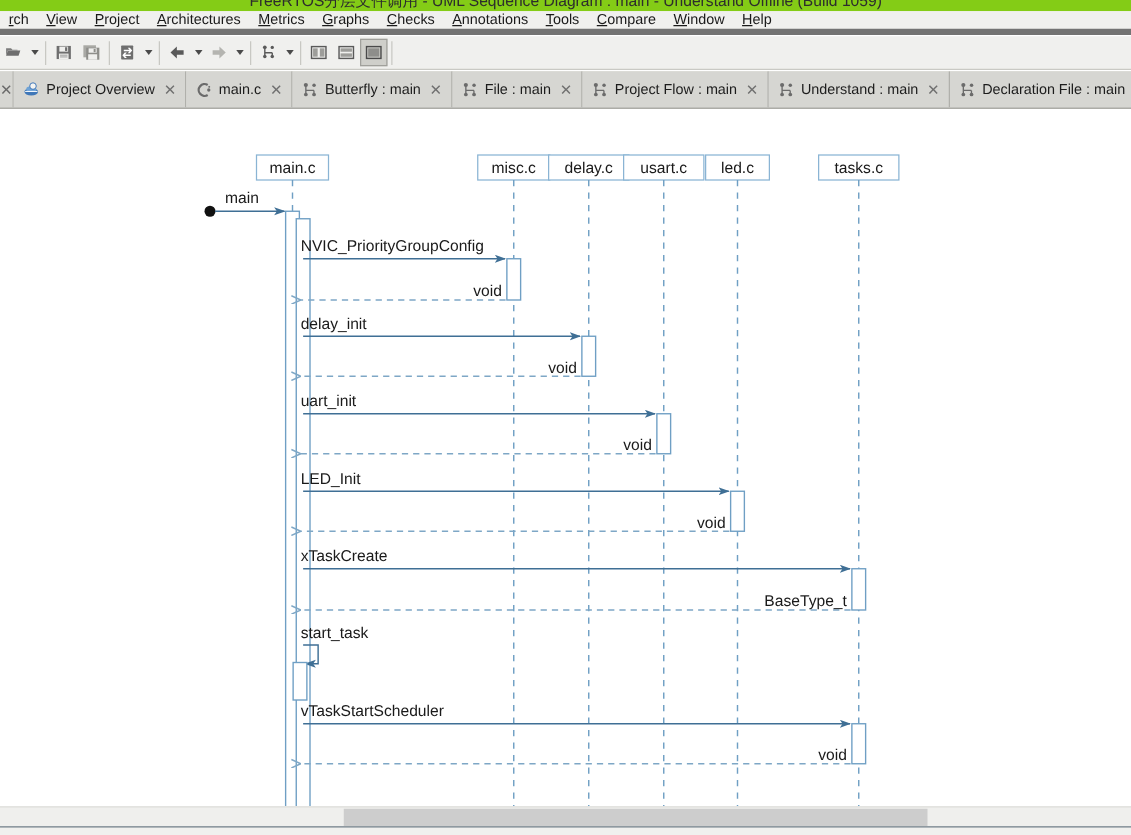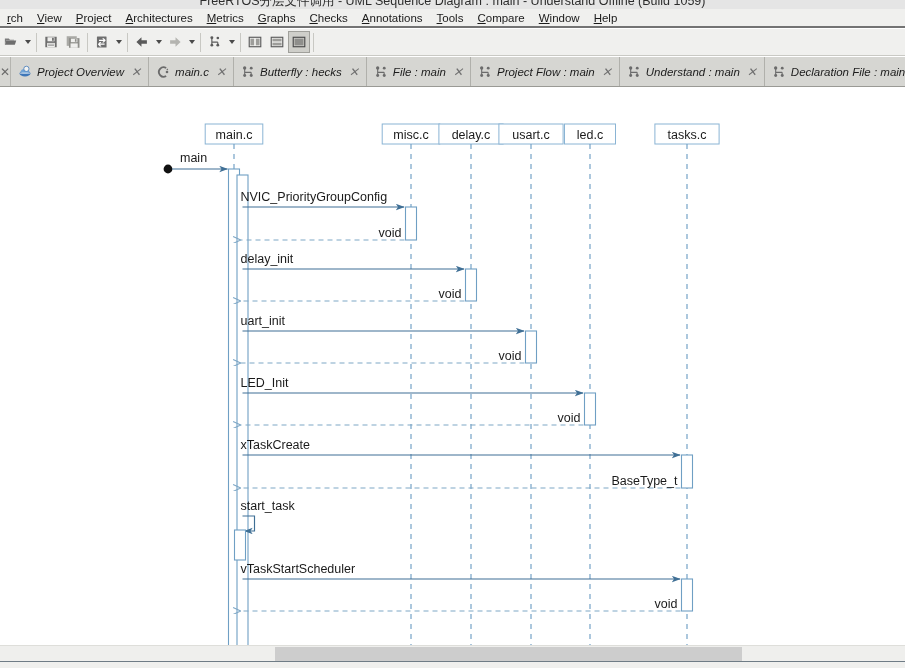--- a/index.html
+++ b/index.html
@@ -13,37 +13,37 @@
   #app {
     position: relative;
     width: 905px; height: 668px;
     overflow: hidden;
     background: #ffffff;
   }
 
   
   .titlebar {
     position: absolute; left: 0; top: 0; width: 905px; height: 9px;
-    background: #e5e5e5;
+    background: #84cc16;
     overflow: hidden;
   }
   .titlebar-text {
     position: absolute; left: 0; top: -6px; width: 905px;
     text-align: center;
     font-size: 12.5px;
     color: #2d2d2d;
     white-space: nowrap;
     line-height: 15px;
   }
 
   
   .menubar {
     position: absolute; left: 0; top: 9px; width: 905px; height: 19px;
     background: #f0f0ee;
-    border-bottom: 2px solid #737373;
+    border-bottom: 5px solid #737373;
     display: flex; align-items: center;
     padding-left: 0px;
   }
   .menu-item {
     font-size: 11.5px;
     color: #1a1a1a;
     padding: 1px 7px 1px 7px;
     white-space: nowrap;
     cursor: default;
     line-height: 16px;
@@ -100,21 +100,20 @@
     display: flex; align-items: center;
     gap: 5px;
     padding: 0 7px;
     background: #d6d6d2;
     border-right: 1px solid #b0b0ab;
     font-size: 11.5px;
     color: #1c1c1c;
     white-space: nowrap;
     cursor: default;
     position: relative;
-    font-style: italic;
   }
   .tab .tab-close {
     color: #707070; font-size: 12px; margin-left: 2px;
     line-height: 1;
   }
 
   
   .ico { width: 14px; height: 14px; display:block; flex: 0 0 14px; }
 
   
@@ -305,21 +304,21 @@
       <div class="tab">
         <span style="display: flex;">
           <svg class="ico" viewBox="0 0 16 16">
             <path d="M4.2 4.2 V8.4 H11.6 M4.2 8.4 V11.2 M11.6 8.4 V11.2" stroke="#6b6b6b" stroke-width="1.25" fill="none"></path>
             <circle cx="4.2" cy="3.4" r="1.9" fill="#6b6b6b"></circle>
             <circle cx="11.7" cy="3.6" r="1.6" fill="#6b6b6b"></circle>
             <circle cx="4.2" cy="12.1" r="1.7" fill="#6b6b6b"></circle>
             <circle cx="11.7" cy="12.1" r="1.7" fill="#6b6b6b"></circle>
           </svg>
         </span>
-        <span>Butterfly : hecks</span>
+        <span>Butterfly : main</span>
         <span class="tab-close">✕</span>
       </div>
       <div class="tab">
         <span style="display: flex;">
           <svg class="ico" viewBox="0 0 16 16">
             <path d="M4.2 4.2 V8.4 H11.6 M4.2 8.4 V11.2 M11.6 8.4 V11.2" stroke="#6b6b6b" stroke-width="1.25" fill="none"></path>
             <circle cx="4.2" cy="3.4" r="1.9" fill="#6b6b6b"></circle>
             <circle cx="11.7" cy="3.6" r="1.6" fill="#6b6b6b"></circle>
             <circle cx="4.2" cy="12.1" r="1.7" fill="#6b6b6b"></circle>
             <circle cx="11.7" cy="12.1" r="1.7" fill="#6b6b6b"></circle>

